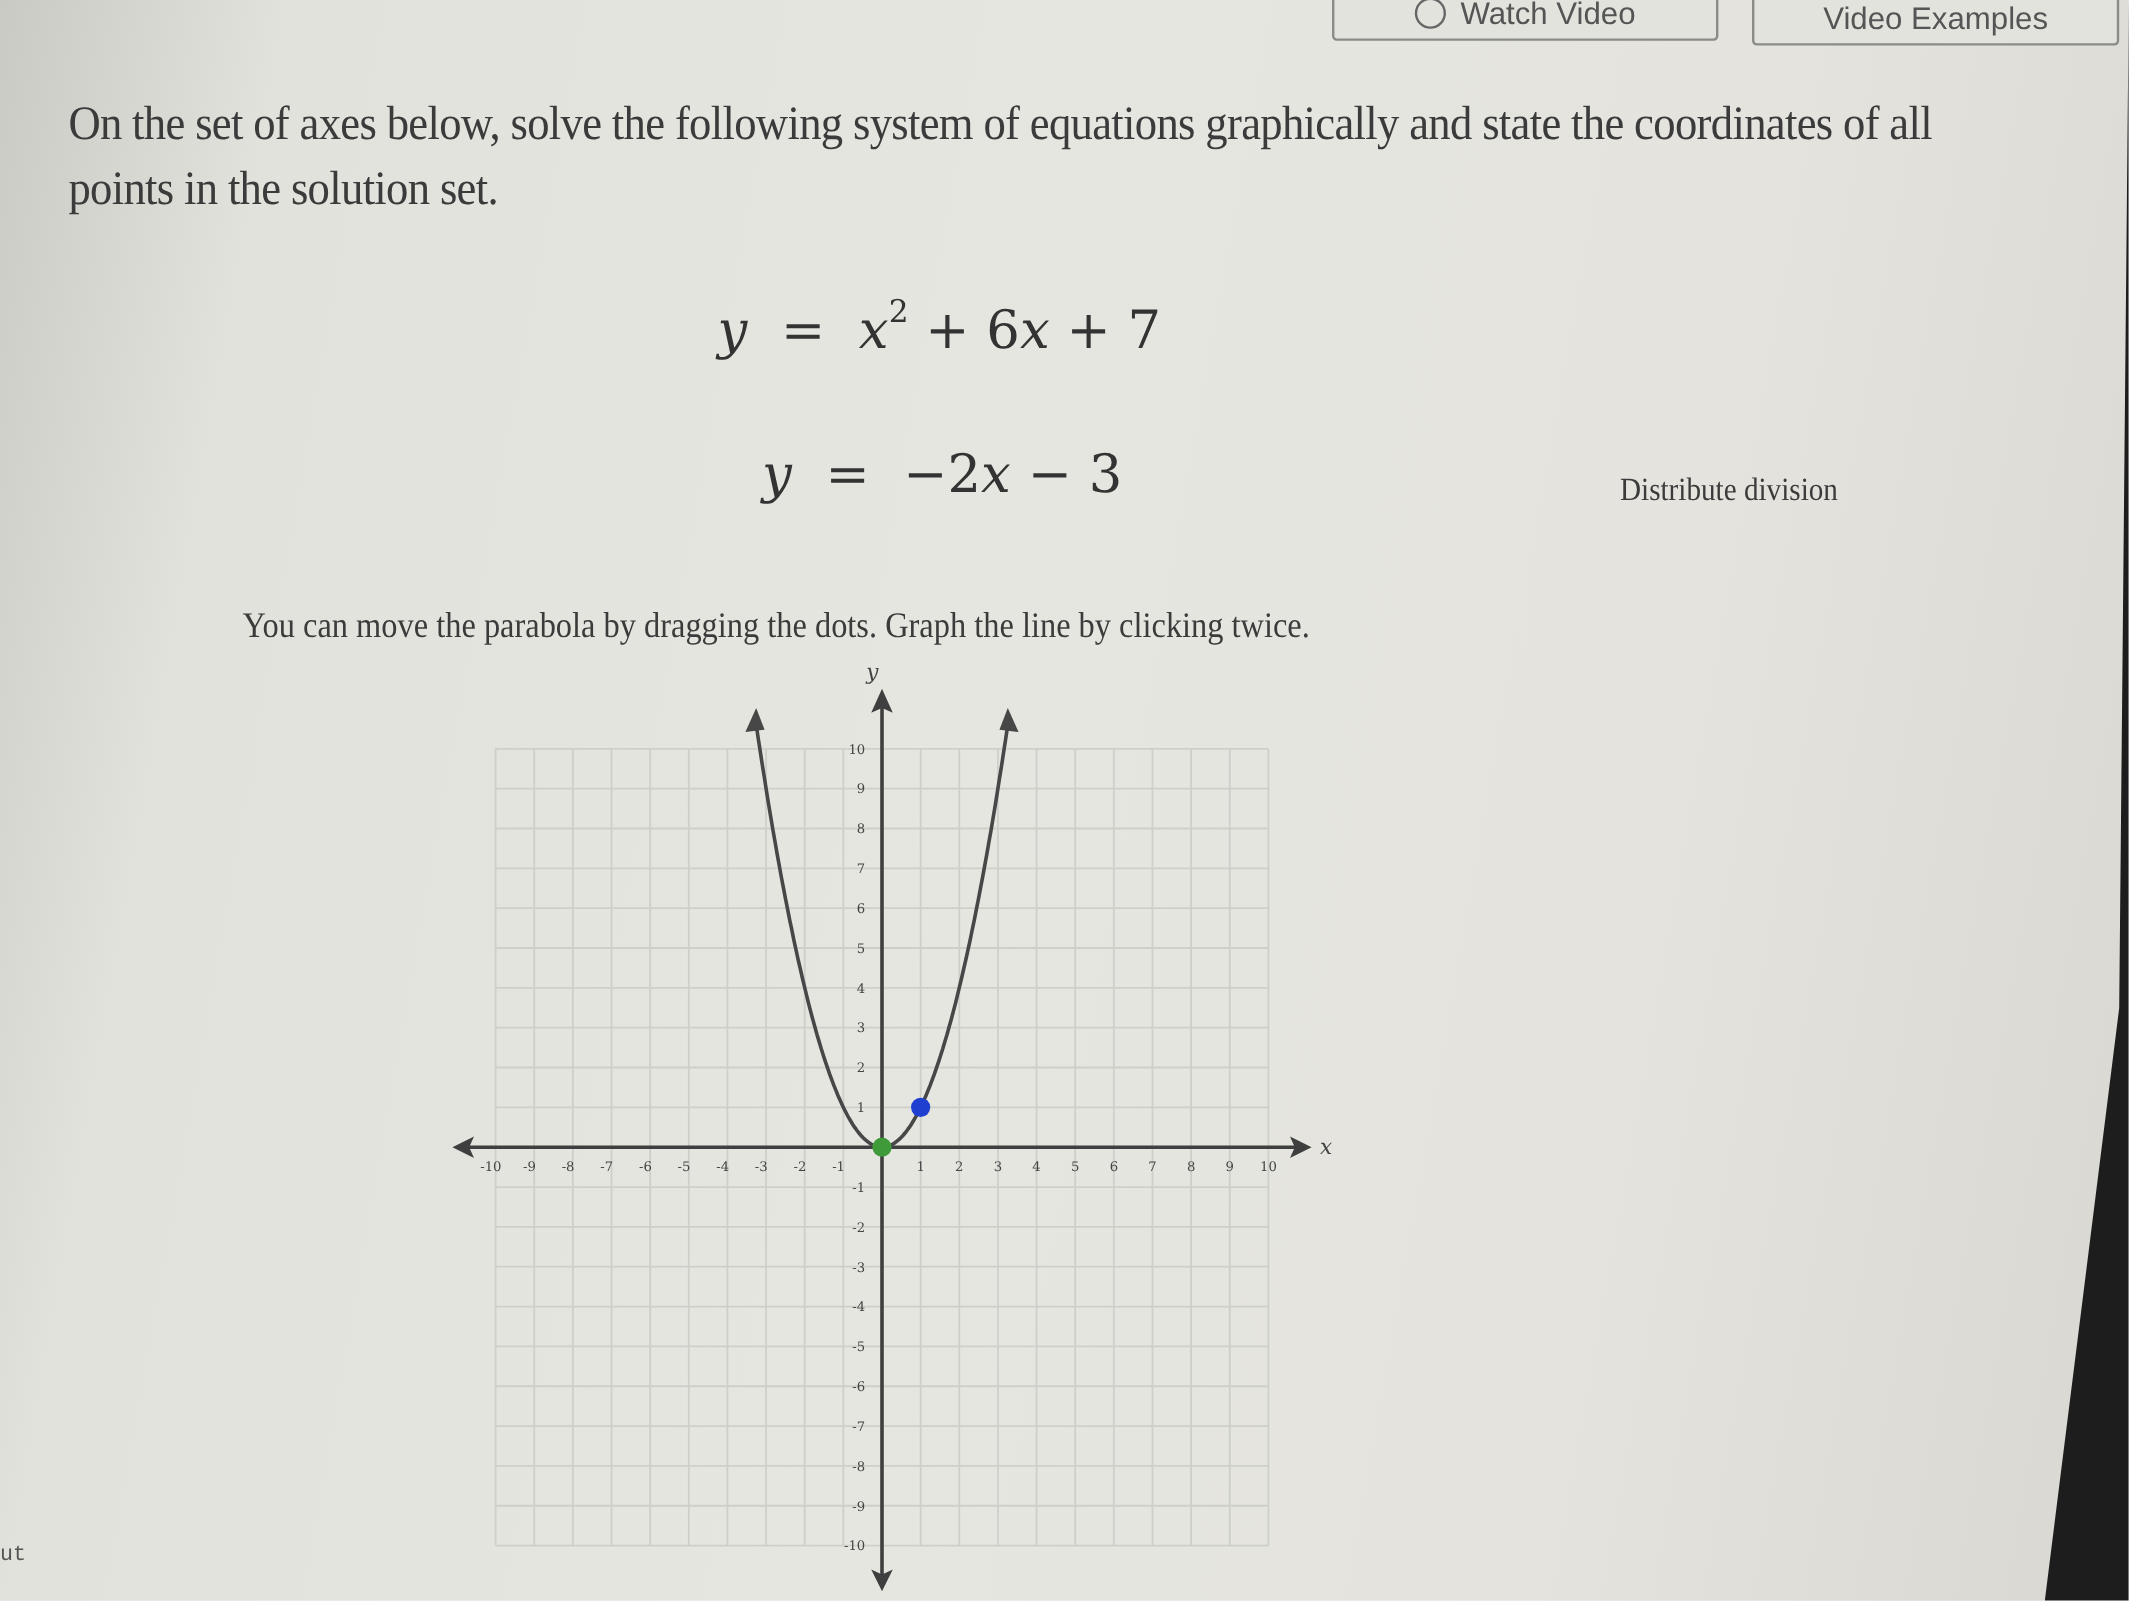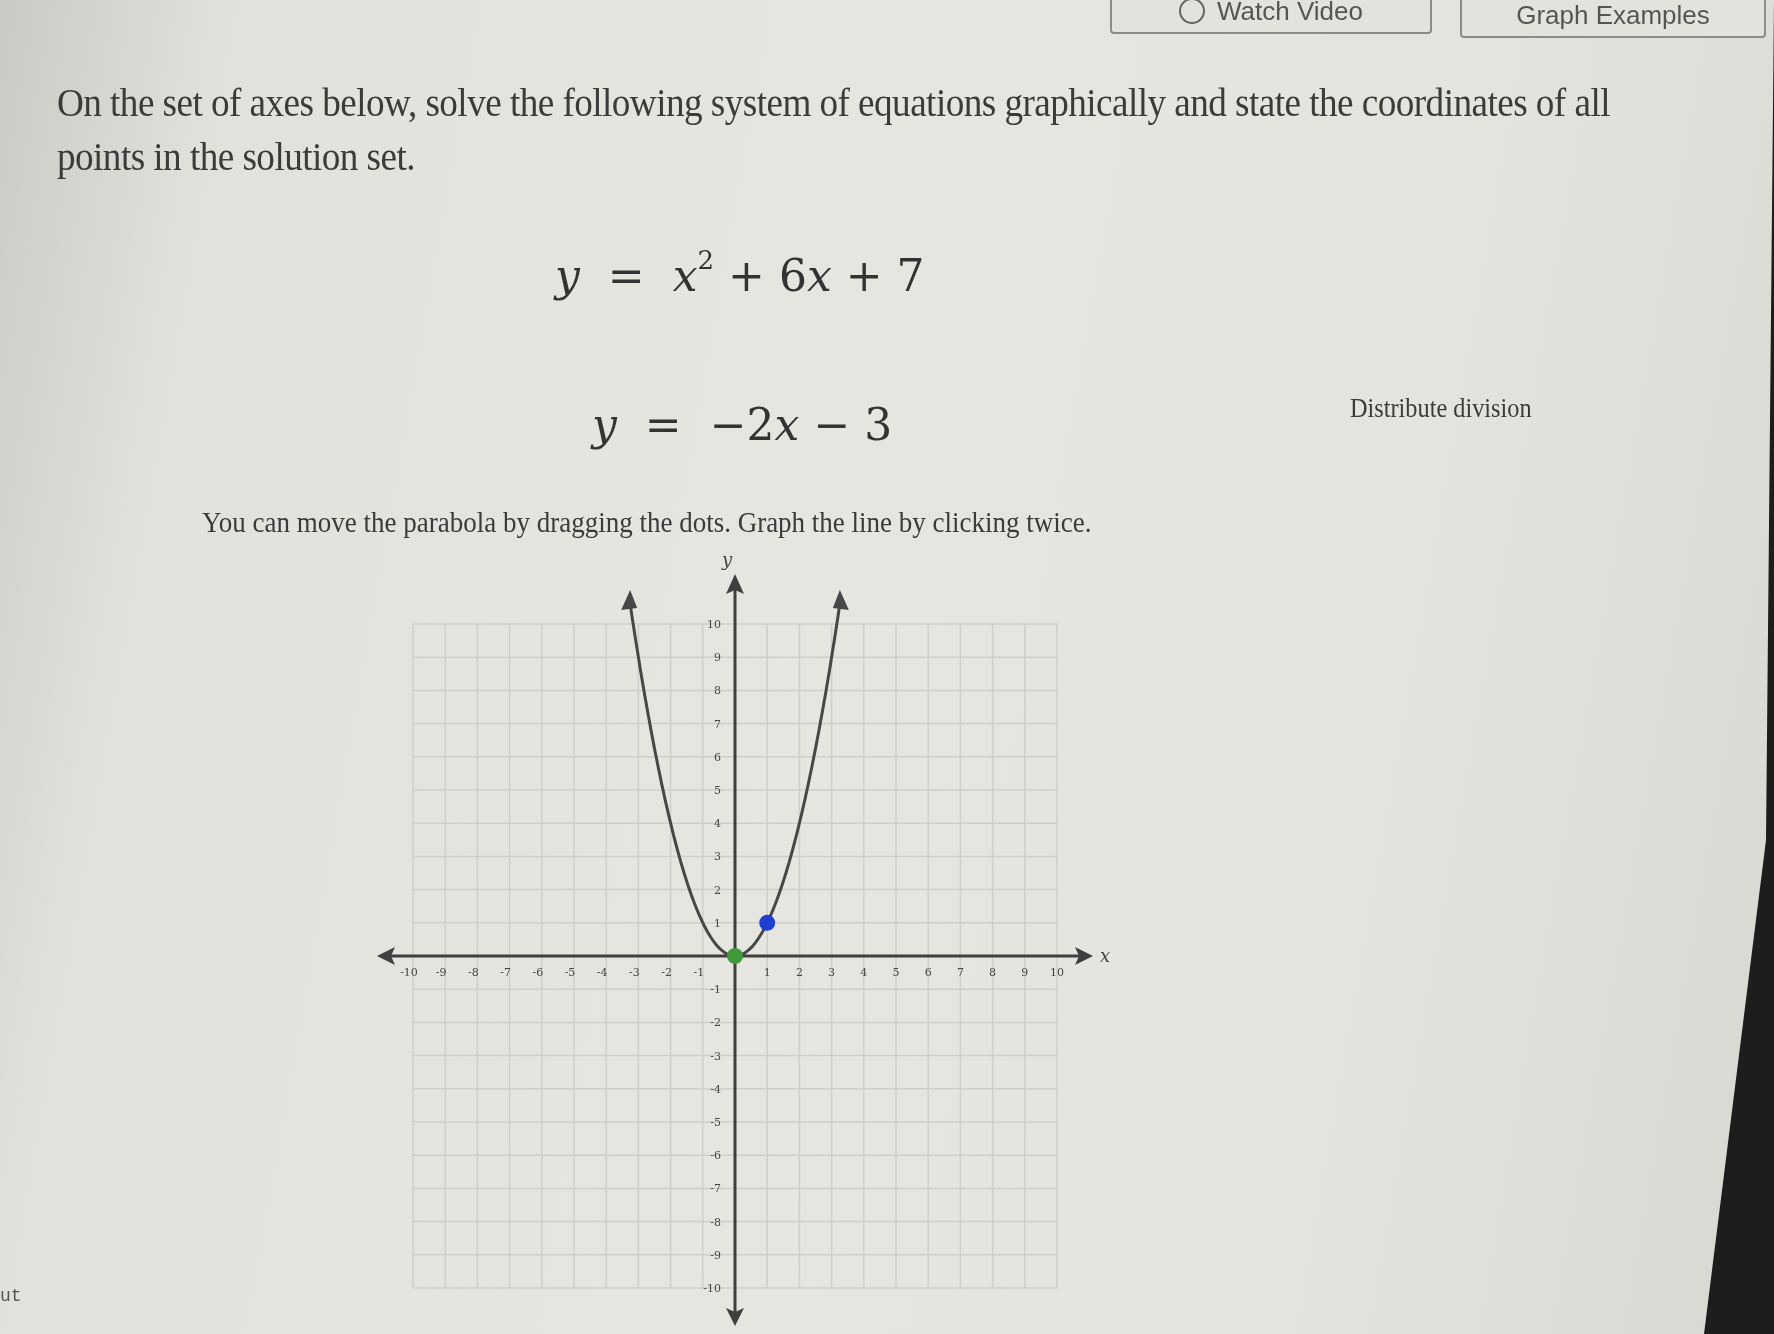--- a/index.html
+++ b/index.html
@@ -19,42 +19,42 @@
     padding-top:18px; box-sizing:border-box; cursor:pointer;
   }
   #btn-watch { left:1110px; width:322px; }
   #btn-examples { left:1460px; width:306px; top:-26px; }
   .play-icon { width:22px; height:22px; border:2px solid #666; border-radius:50%; display:inline-block; position:relative; }
   .question {
     position:absolute; left:57px; top:76px; width:1700px; font-size:40px; line-height:54px;
     letter-spacing:-0.6px; color:#3b3b3b; transform:scaleX(0.93); transform-origin:left top;
   }
   .eq {
-    position:absolute; font-family:"DejaVu Serif", serif; font-size:44px; color:#333;
+    position:absolute; font-family:"DejaVu Serif", serif; font-size:44px; color:#333;margin-left:43px;
   }
   .eq i { font-style:italic; }
   .eq sup { font-size:26px; position:relative; top:-6px; }
   #eq1 { left:555px; top:250px; }
-  #eq2 { left:592px; top:399px; }
+  #eq2 { left:592px; top:370px; }
   .side-note { position:absolute; left:1350px; top:393px; font-size:27px; color:#3b3b3b; transform:scaleX(0.9); transform-origin:left top; }
   .instruction { position:absolute; left:202px; top:505px; font-size:30px; color:#3b3b3b; transform:scaleX(0.9); transform-origin:left top; white-space:nowrap; }
   .cut-text { position:absolute; left:0; top:1286px; font-family:Liberation Mono, monospace; font-size:18px; color:#555; }
   #graph { position:absolute; left:0; top:0; }
 </style>
 </head>
 <body>
 
 <div class="dark-edge"></div>
 
 <div class="top-btn" id="btn-watch">
   <span class="play-icon"></span>
   <span>Watch Video</span>
 </div>
 <div class="top-btn" id="btn-examples">
-  <span>Graph Examples</span>
+  <span>Video Examples</span>
 </div>
 
 <div class="question">On the set of axes below, solve the following system of equations graphically and state the coordinates of all points in the solution set.</div>
 
 <div class="eq" id="eq1">
   <i>y</i>
   <span>&nbsp;=&nbsp;</span>
   <i>x</i><sup>2</sup><span> + 6</span><i>x</i><span> + 7</span>
 </div>
 

